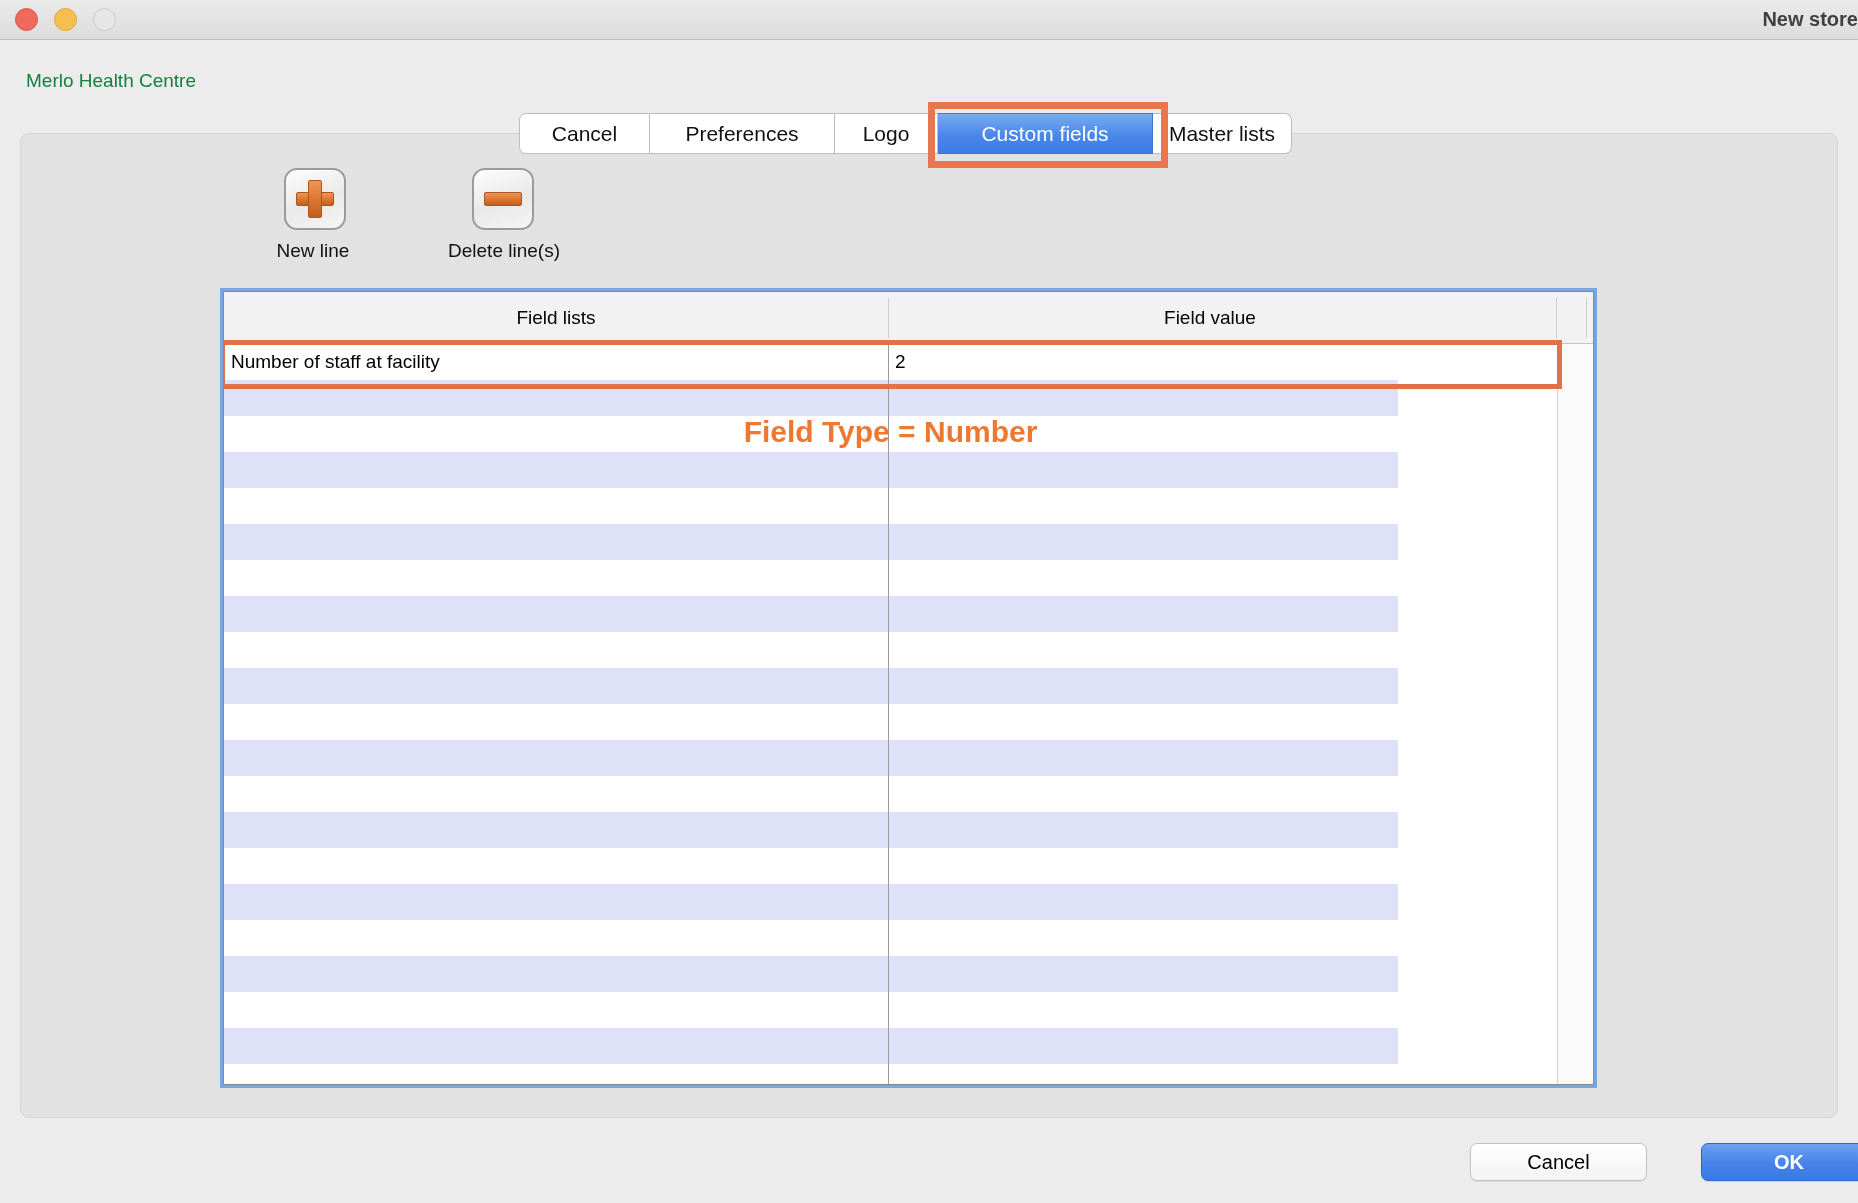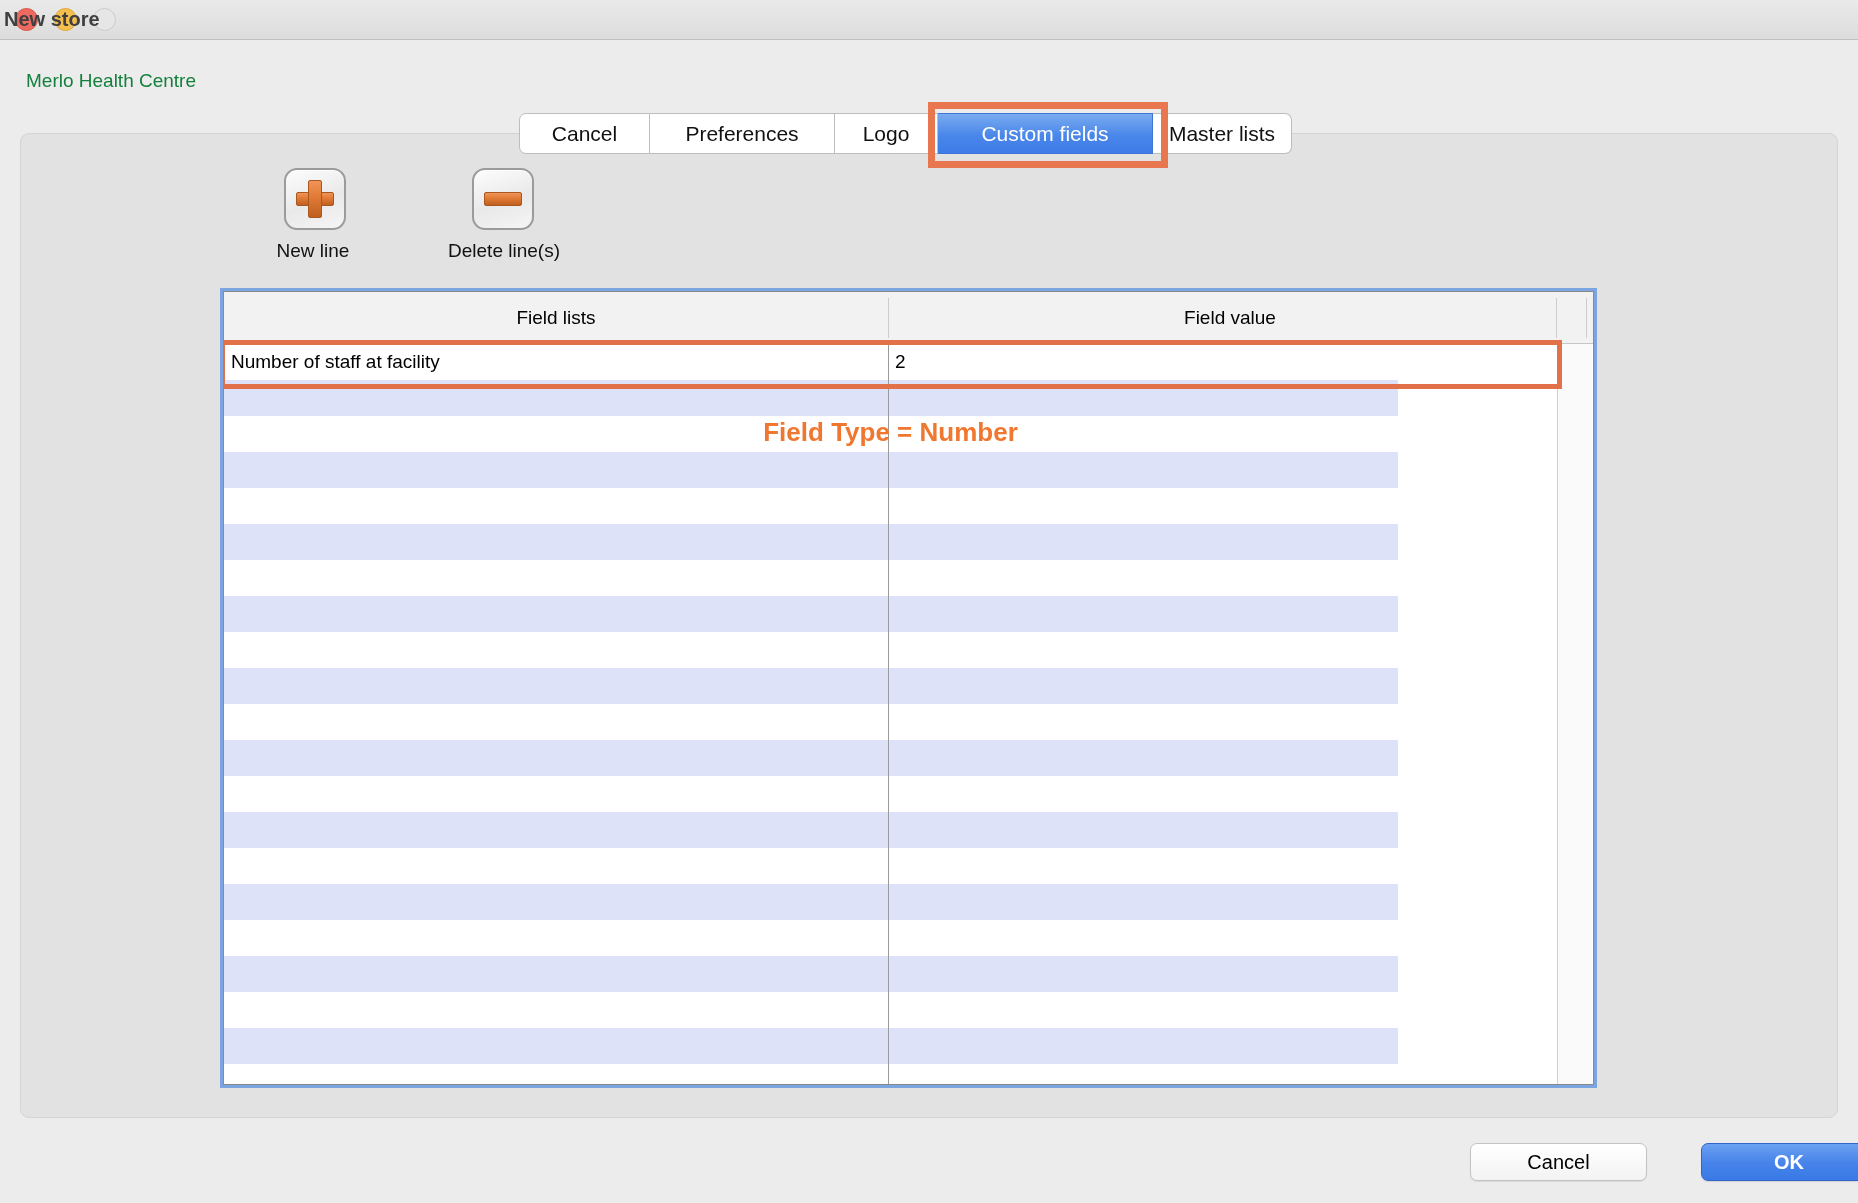--- a/index.html
+++ b/index.html
@@ -13,21 +13,21 @@
   }
 
   
   .titlebar {
     position:absolute; left:0; top:0; width:1858px; height:40px;
     background:linear-gradient(180deg,#eaeaea 0%,#dcdcdc 100%);
     border-bottom:1px solid #c0c0c0;
   }
   .window-title {
     position:absolute; left:4px; right:0; top:8px;
-    text-align:left; font-size:20px; font-weight:600; color:#404040;
+    text-align:right; font-size:20px; font-weight:600; color:#404040;
   }
   .traffic { position:absolute; top:8px; width:23px; height:23px; border-radius:50%; }
   .tl-close { left:15px; background:#ee6a5f; border:1px solid #d9564c; }
   .tl-min   { left:54px; background:#f5bf4f; border:1px solid #dfa73e; }
   .tl-zoom  { left:93px; background:#e6e6e6; border:1px solid #cacaca; }
 
   
   .store-name { position:absolute; left:26px; top:70px; font-size:19px; color:#15803d; }
 
   .panel {
@@ -91,21 +91,21 @@
     position:absolute; left:0; top:0; right:0; bottom:0;
     border:1px solid #8a8a8a; overflow:hidden; background:#fff;
   }
   .thead {
     position:absolute; left:0; top:0; width:100%; height:52px;
     background:#f2f2f2; border-bottom:1px solid #c6c6c6;
   }
   .th { position:absolute; top:0; height:52px; display:flex; align-items:center; justify-content:center;
         font-size:19px; color:#000; }
   .th-label { left:0; width:664px; }
-  .th-value { left:672px; width:668px; }
+  .th-value { left:652px; width:668px; }
   .head-tick { position:absolute; top:6px; height:40px; width:1px; background:#cccccc; }
   .tick-1 { left:664px; } .tick-2 { left:1332px; } .tick-3 { left:1362px; }
 
   .tbody { position:absolute; left:0; top:52px; width:1333px; bottom:0; }
   .trow { width:1174px; height:36px; background:#fff; position:relative; }
   .trow.stripe { background:#dde2f8; }
   .trow .cell { position:absolute; top:0; height:36px; display:flex; align-items:center;
                 font-size:19px; }
   .cell-label { left:0; width:664px; padding-left:7px; }
   .cell-value { left:664px; width:669px; padding-left:7px; }
@@ -117,21 +117,21 @@
     position:absolute; left:1333px; top:52px; bottom:0; width:35px;
     background:#fafafa; border-left:1px solid #d0d0d0;
   }
   .row-highlight-box {
     position:absolute; left:-4px; top:48px; width:1342px; height:49px;
     border:5px solid #e2714a; z-index:6; pointer-events:none;
   }
   .annotation {
     position:absolute; left:0; top:124px; width:1333px; height:32px;
     display:flex; align-items:center; justify-content:center;
-    font-size:26px; font-weight:bold; z-index:6; color:#f0772f;
+    font-size:30px; font-weight:bold; z-index:6; color:#f0772f;
   }
 
   
   .footer-btn {
     position:absolute; top:1143px; height:38px; border-radius:7px;
     display:flex; align-items:center; justify-content:center;
     font-size:20px; cursor:default;
   }
   .btn-cancel {
     left:1470px; width:177px; background:linear-gradient(180deg,#ffffff,#f3f3f3);

